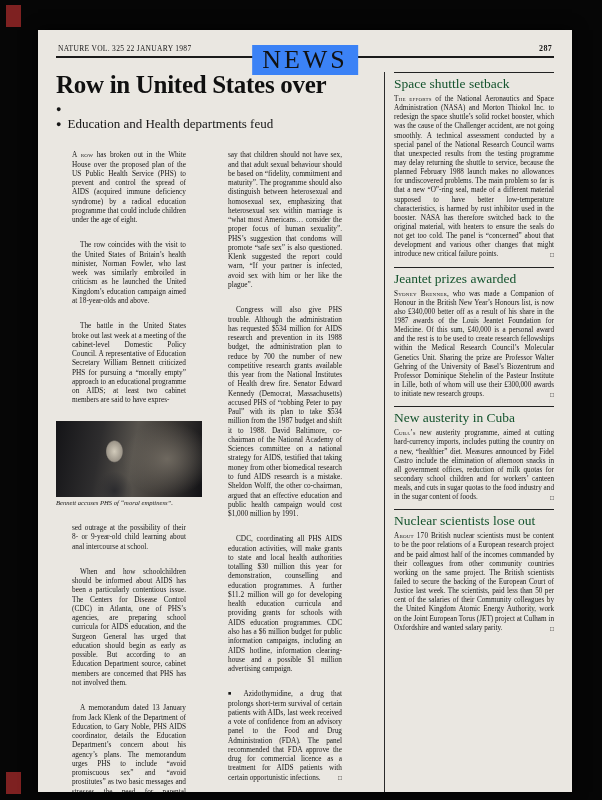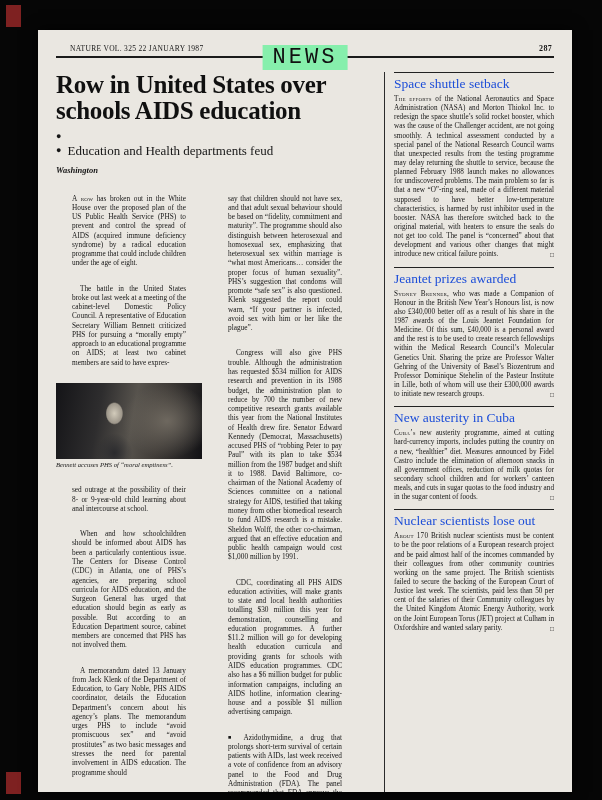--- a/index.html
+++ b/index.html
@@ -3,25 +3,25 @@
 <meta charset="utf-8">
 <style>
   html,body{margin:0;padding:0;background:#050505;}
   .canvas{position:relative;width:602px;height:800px;background:#060606;overflow:hidden;font-family:"Liberation Serif",serif;}
   .tab{position:absolute;width:15px;background:#7e2121;}
   .tab.top{left:6px;top:5px;height:22px;}
   .tab.bottom{left:6px;top:772px;height:22px;}
   .page{position:absolute;left:38px;top:30px;width:534px;height:762px;background:#eae7e1;box-sizing:border-box;
         padding:14px 18px 12px;box-shadow:0 0 14px rgba(0,0,0,.85);overflow:hidden;color:#161616;}
   
-  .mast-row{display:flex;justify-content:space-between;align-items:flex-end;font-size:7.5px;letter-spacing:.3px;padding:0 2px 3px;margin-left:12px;}
+  .mast-row{display:flex;justify-content:space-between;align-items:flex-end;font-size:7.5px;letter-spacing:.3px;padding:0 2px 3px;}
   .mast-pagenum{font-weight:bold;font-size:8px;}
   .mast-rule{position:relative;border-top:2px solid #1b1b1b;height:0;margin-bottom:14px;}
-  .news-word{position:absolute;left:50%;top:-13px;transform:translateX(-50%);background:#86efac;
-             padding:0 10px;font-size:22px;letter-spacing:3px;font-weight:400;color:#111;font-family:Liberation Mono, monospace;}
+  .news-word{position:absolute;left:50%;top:-13px;transform:translateX(-50%);background:#3b82f6;
+             padding:0 10px;font-size:26px;letter-spacing:3px;font-weight:400;color:#111;}
   
   .content{display:flex;gap:26px;}
   .main-left{width:302px;flex:none;}
   .sidebar{flex:1;border-left:1px solid #2b2b2b;padding-left:9px;min-width:0;}
   
   .headline{font-weight:bold;font-size:25px;line-height:1.05;letter-spacing:-.3px;margin:0 0 7px;color:#101010;}
   .bullet{display:flex;align-items:center;gap:6px;font-size:13px;margin:2px 0;}
   .bullet .dot{font-size:9px;line-height:1;}
   .dateline{font-size:8.5px;font-weight:bold;font-style:italic;margin:6px 0 3px;}
   
@@ -34,21 +34,21 @@
       radial-gradient(ellipse 14px 18px at 40% 40%, #d2cbbb 0%, #9d968a 55%, rgba(0,0,0,0) 63%),
       radial-gradient(ellipse 26px 28px at 40% 92%, #2b2b2e 0%, rgba(0,0,0,0) 70%),
       radial-gradient(ellipse 60px 50px at 76% 50%, #6e685f 0%, rgba(0,0,0,0) 75%),
       linear-gradient(100deg,#141417 0%,#2e2d2e 30%,#57534d 52%,#403c38 70%,#121215 100%);}
   .caption{font-size:6.6px;font-style:italic;margin:1px 0 4px;text-align:left;}
   .byline-float{float:right;font-weight:bold;}
   .note-bullet{font-size:5.5px;vertical-align:1px;}
   .endmark{float:right;font-size:6.5px;line-height:8px;margin-top:1px;}
   
   .sb-item{border-top:1px solid #222;padding-top:3px;margin-bottom:7px;}
-  .sb-title{font-size:13.5px;font-weight:400;margin:0 0 3px;color:#1d4ed8;}
+  .sb-title{font-size:13.5px;font-weight:400;margin:0 0 3px;color:#14532d;}
   .sb-body{font-size:7.2px;line-height:1.27;font-weight:normal;text-align:justify;margin:0;}
   .lead{font-variant:small-caps;letter-spacing:.2px;}
 </style>
 </head>
 <body>
 
 <div class="canvas">
   <div class="tab top"></div>
   <div class="tab bottom"></div>
 
@@ -60,37 +60,36 @@
     </div>
     <div class="mast-rule">
       <span class="news-word">NEWS</span>
     </div>
 
     <div class="content">
 
       <div class="main-left">
         <div class="headline">
           <div>Row in United States over</div>
-          <div>schools AIDS education</div>
         </div>
 
         <div class="bullet">
           <span class="dot">●</span>
         </div>
         <div class="bullet">
           <span class="dot">●</span>
           <span>Education and Health departments feud</span>
         </div>
 
-        <div class="dateline">Washington</div>
 
         <div class="cols">
 
           <div class="col">
             <p><span class="lead">A row</span><span> has broken out in the White House over the proposed plan of the US Public Health Service (PHS) to prevent and control the spread of AIDS (acquired immune deficiency syndrome) by a radical education programme that could include children under the age of eight.</span></p>
+            <p class="ind">The row coincides with the visit to the United States of Britain’s health minister, Norman Fowler, who last week was similarly embroiled in criticism as he launched the United Kingdom’s education campaign aimed at 18-year-olds and above.</p>
             <p class="ind">The battle in the United States broke out last week at a meeting of the cabinet-level Domestic Policy Council. A representative of Education Secretary William Bennett criticized PHS for pursuing a “morally empty” approach to an educational programme on AIDS; at least two cabinet members are said to have expres-</p>
             <div class="photo"></div>
             <div class="caption">Bennett accuses PHS of “moral emptiness”.</div>
             <p>sed outrage at the possibility of their 8- or 9-year-old child learning about anal intercourse at school.</p>
             <p class="ind">When and how schoolchildren should be informed about AIDS has been a particularly contentious issue. The Centers for Disease Control (CDC) in Atlanta, one of PHS’s agencies, are preparing school curricula for AIDS education, and the Surgeon General has urged that education should begin as early as possible. But according to an Education Department source, cabinet members are concerned that PHS has not involved them.</p>
             <p class="ind">A memorandum dated 13 January from Jack Klenk of the Department of Education, to Gary Noble, PHS AIDS coordinator, details the Education Department’s concern about his agency’s plans. The memorandum urges PHS to include “avoid promiscuous sex” and “avoid prostitutes” as two basic messages and stresses the need for parental involvement in AIDS education. The programme should</p>
           </div>
 
           <div class="col">
             <p>say that children should not have sex, and that adult sexual behaviour should be based on “fidelity, commitment and maturity”. The programme should also distinguish between heterosexual and homosexual sex, emphasizing that heterosexual sex within marriage is “what most Americans… consider the proper focus of human sexuality”. PHS’s suggestion that condoms will promote “safe sex” is also questioned. Klenk suggested the report could warn, “If your partner is infected, avoid sex with him or her like the plague”.</p>

